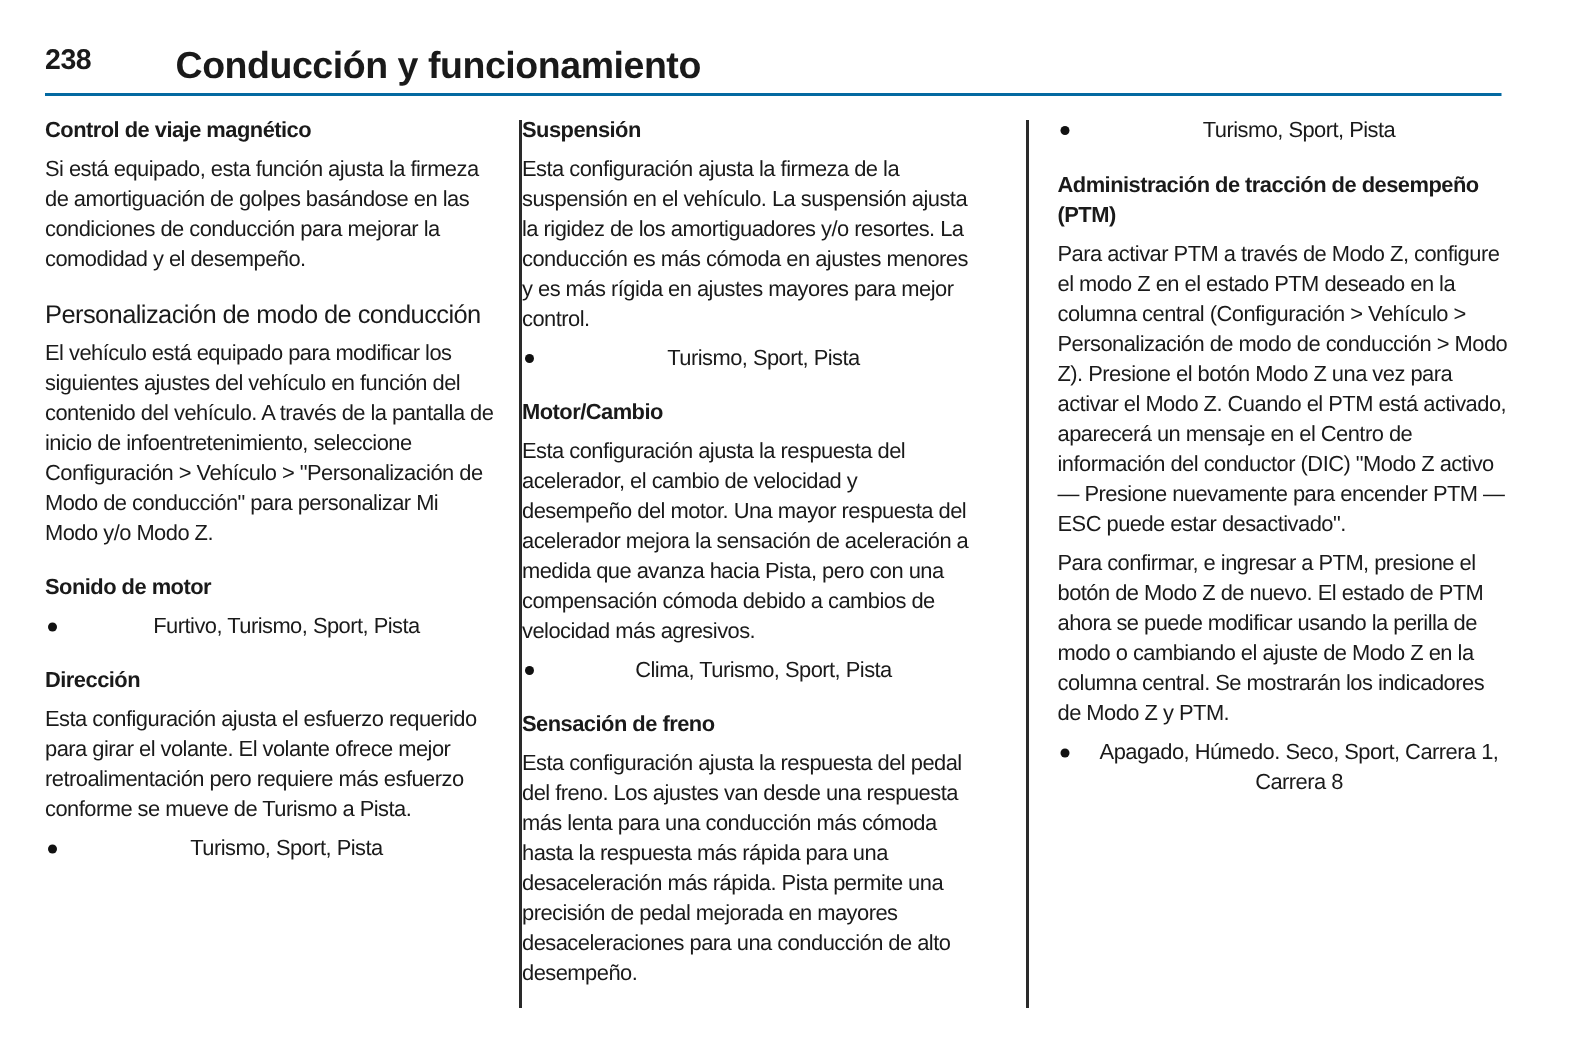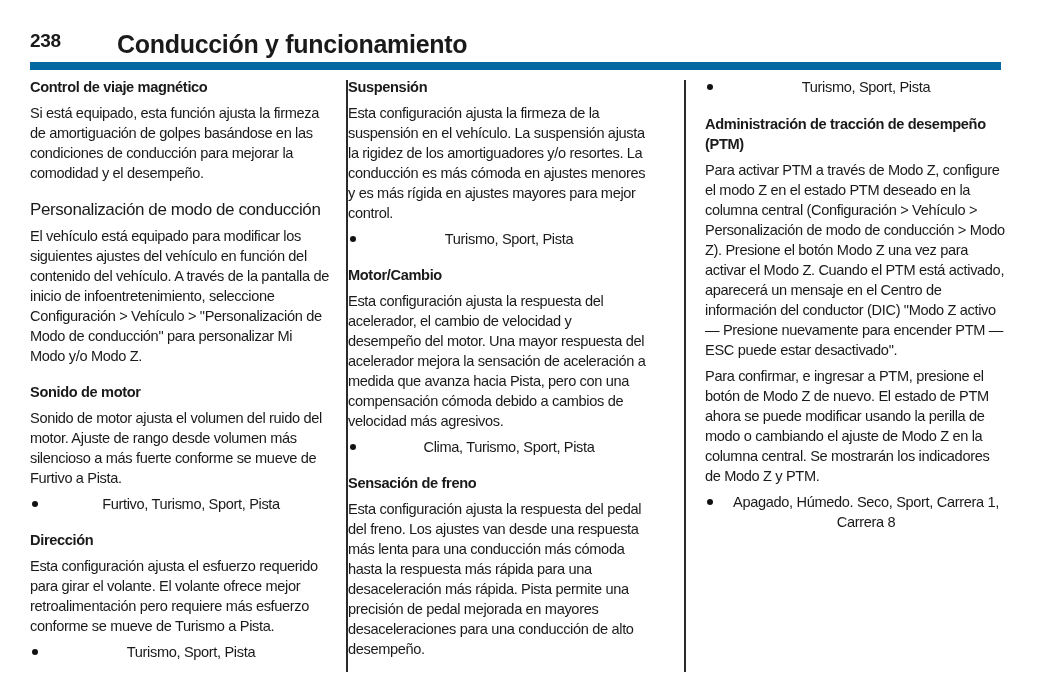--- a/index.html
+++ b/index.html
@@ -3,21 +3,21 @@
 <meta charset="utf-8">
 <style>
   html, body { margin: 0; padding: 0; background: #ffffff; }
   body {
     width: 1054px; height: 700px; position: relative; overflow: hidden;
     font-family: "Liberation Sans", "DejaVu Sans", sans-serif;
     color: #1a1a1a;
   }
   .page-header {
     position: absolute; left: 30px; top: 28px; width: 971px; height: 34px;
-    border-bottom: 8px solid #0369a1;
+    border-bottom: 2px solid #0369a1;
   }
   .page-number {
     position: absolute; left: 0; top: 2px;
     font-size: 19px; font-weight: bold; letter-spacing: -0.3px;
   }
   .page-title {
     position: absolute; left: 87px; top: 2px;
     font-size: 25px; font-weight: bold; letter-spacing: -0.3px;
   }
   .column {
@@ -70,21 +70,20 @@
   <div class="section">
     <h3 class="sub">Control de viaje magnético</h3>
     <p class="body">Si está equipado, esta función ajusta la firmeza de amortiguación de golpes basándose en las condiciones de conducción para mejorar la comodidad y el desempeño.</p>
   </div>
   <div class="section" style="margin-top:16px">
     <h2 class="major">Personalización de modo de conducción</h2>
     <p class="body">El vehículo está equipado para modificar los siguientes ajustes del vehículo en función del contenido del vehículo. A través de la pantalla de inicio de infoentretenimiento, seleccione Configuración &gt; Vehículo &gt; "Personalización de Modo de conducción" para personalizar Mi Modo y/o Modo Z.</p>
   </div>
   <div class="section" style="margin-top:16px">
     <h3 class="sub">Sonido de motor</h3>
-    <p class="body">Sonido de motor ajusta el volumen del ruido del motor. Ajuste de rango desde volumen más silencioso a más fuerte conforme se mueve de Furtivo a Pista.</p>
     <ul class="bullets">
       <li><span class="dot"></span><span>Furtivo, Turismo, Sport, Pista</span></li>
     </ul>
   </div>
   <div class="section" style="margin-top:16px">
     <h3 class="sub">Dirección</h3>
     <p class="body">Esta configuración ajusta el esfuerzo requerido para girar el volante. El volante ofrece mejor retroalimentación pero requiere más esfuerzo conforme se mueve de Turismo a Pista.</p>
     <ul class="bullets">
       <li><span class="dot"></span><span>Turismo, Sport, Pista</span></li>
     </ul>

